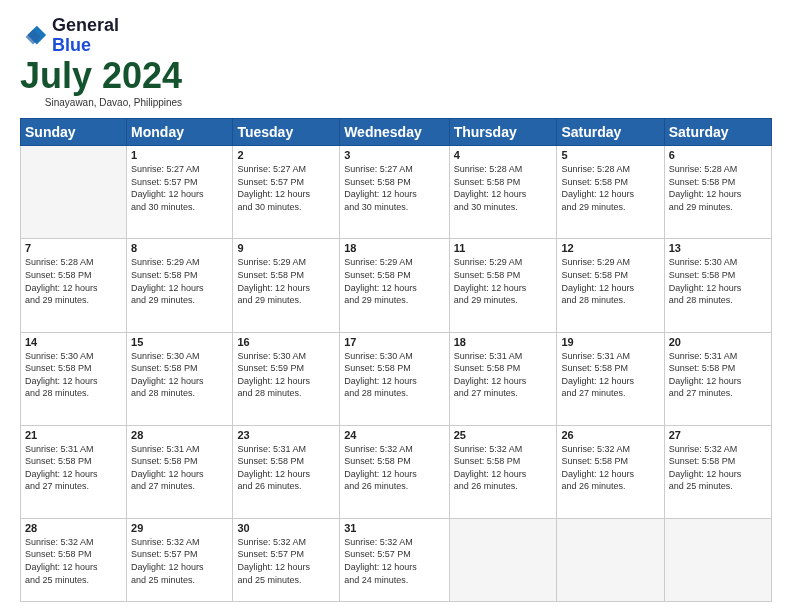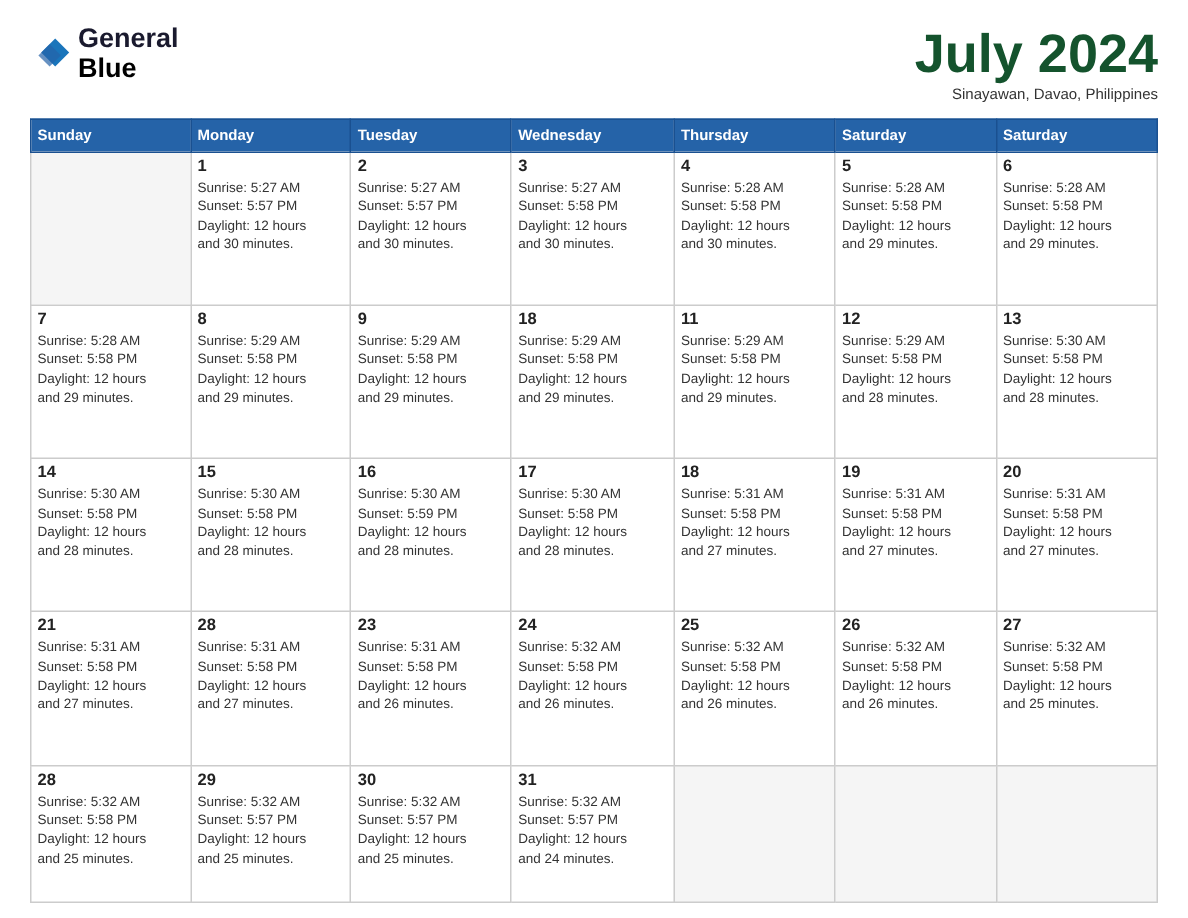--- a/index.html
+++ b/index.html
@@ -15,20 +15,21 @@
       height: 612px;
       padding: 16px 20px 10px 20px;
       display: flex;
       flex-direction: column;
     }
     .header {
       display: flex;
       justify-content: space-between;
       align-items: flex-start;
       margin-bottom: 10px;
+      flex-direction: column;
     }
     .logo {
       display: flex;
       align-items: center;
       gap: 4px;
     }
     .logo-text {
       font-size: 18px;
       font-weight: bold;
       color: #1a1a2e;
@@ -53,21 +54,21 @@
       margin-top: 2px;
     }
     table {
       width: 100%;
       border-collapse: collapse;
       flex: 1;
     }
     thead tr th {
       background-color: #2563a8;
       color: white;
-      font-size: 10px;
+      font-size: 14px;
       font-weight: bold;
       padding: 5px 4px;
       text-align: left;
       border: 1px solid #1a5090;
     }
     tbody tr td {
       border: 1px solid #ccc;
       vertical-align: top;
       padding: 3px 4px;
       font-size: 9px;
@@ -100,21 +101,21 @@
 
 <div class="page">
   <div class="header">
     <div class="logo">
       <svg class="logo-icon" viewBox="0 0 30 30">
         <polygon points="18,4 28,14 18,24 8,14" fill="#1a75bb"></polygon>
         <polygon points="14,8 22,16 14,24 6,16" fill="#2563a8" opacity="0.7"></polygon>
       </svg>
       <div class="logo-text">
         <div>General</div>
-        <div style="color:#000000;">Blue</div>
+        <div style="color:#1d4ed8;">Blue</div>
       </div>
     </div>
     <div class="title-section">
       <div class="month-title">July 2024</div>
       <div class="location">Sinayawan, Davao, Philippines</div>
     </div>
   </div>
 
   <table>
     <thead>

